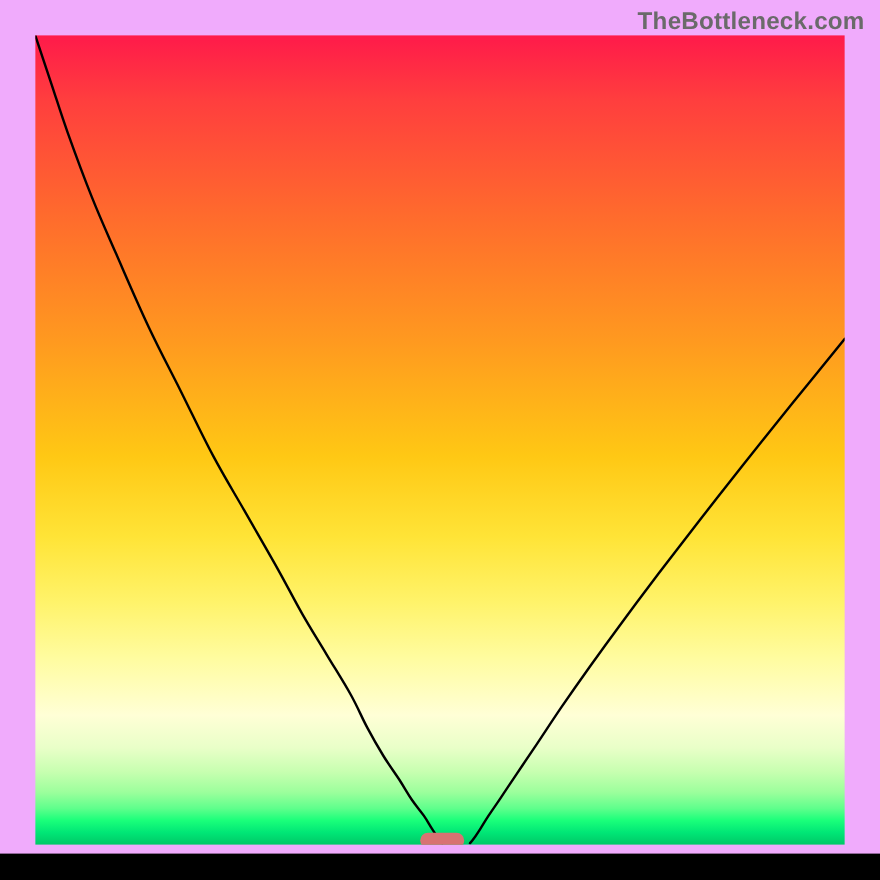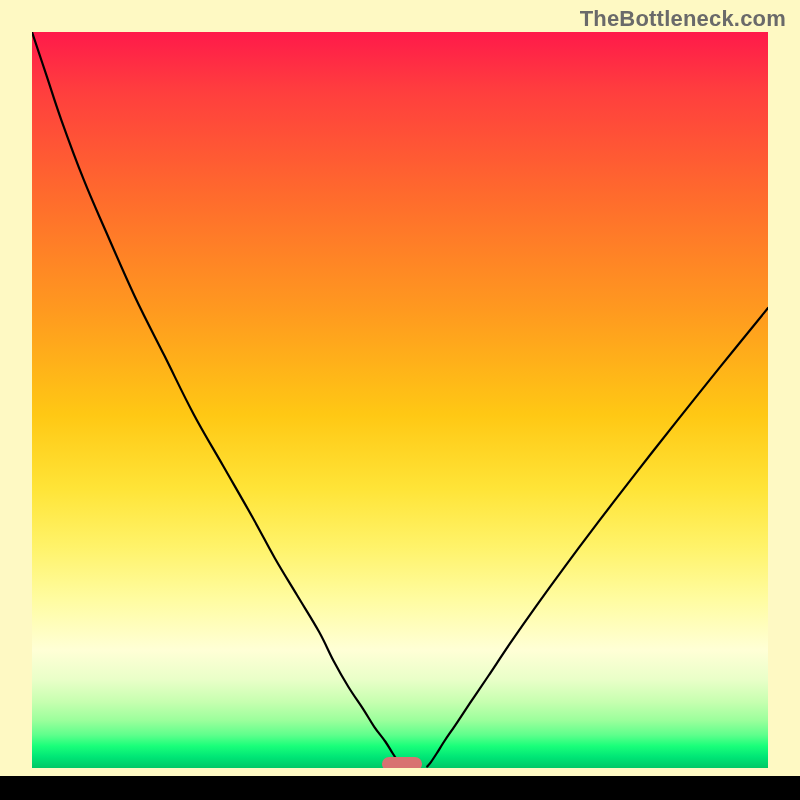--- a/index.html
+++ b/index.html
@@ -7,21 +7,21 @@
     padding: 0;
     width: 800px;
     height: 800px;
     background: #000;
     overflow: hidden;
   }
   .frame {
     position: absolute;
     left: 0; top: 0;
     width: 800px; height: 776px;
-    background: #fef9c3;
+    background: #f0abfc;
   }
   .plot-area {
     position: absolute;
     left: 32px;
     top: 32px;
     width: 736px;
     height: 736px;
     overflow: hidden;
   }
   .gradient-bg {

